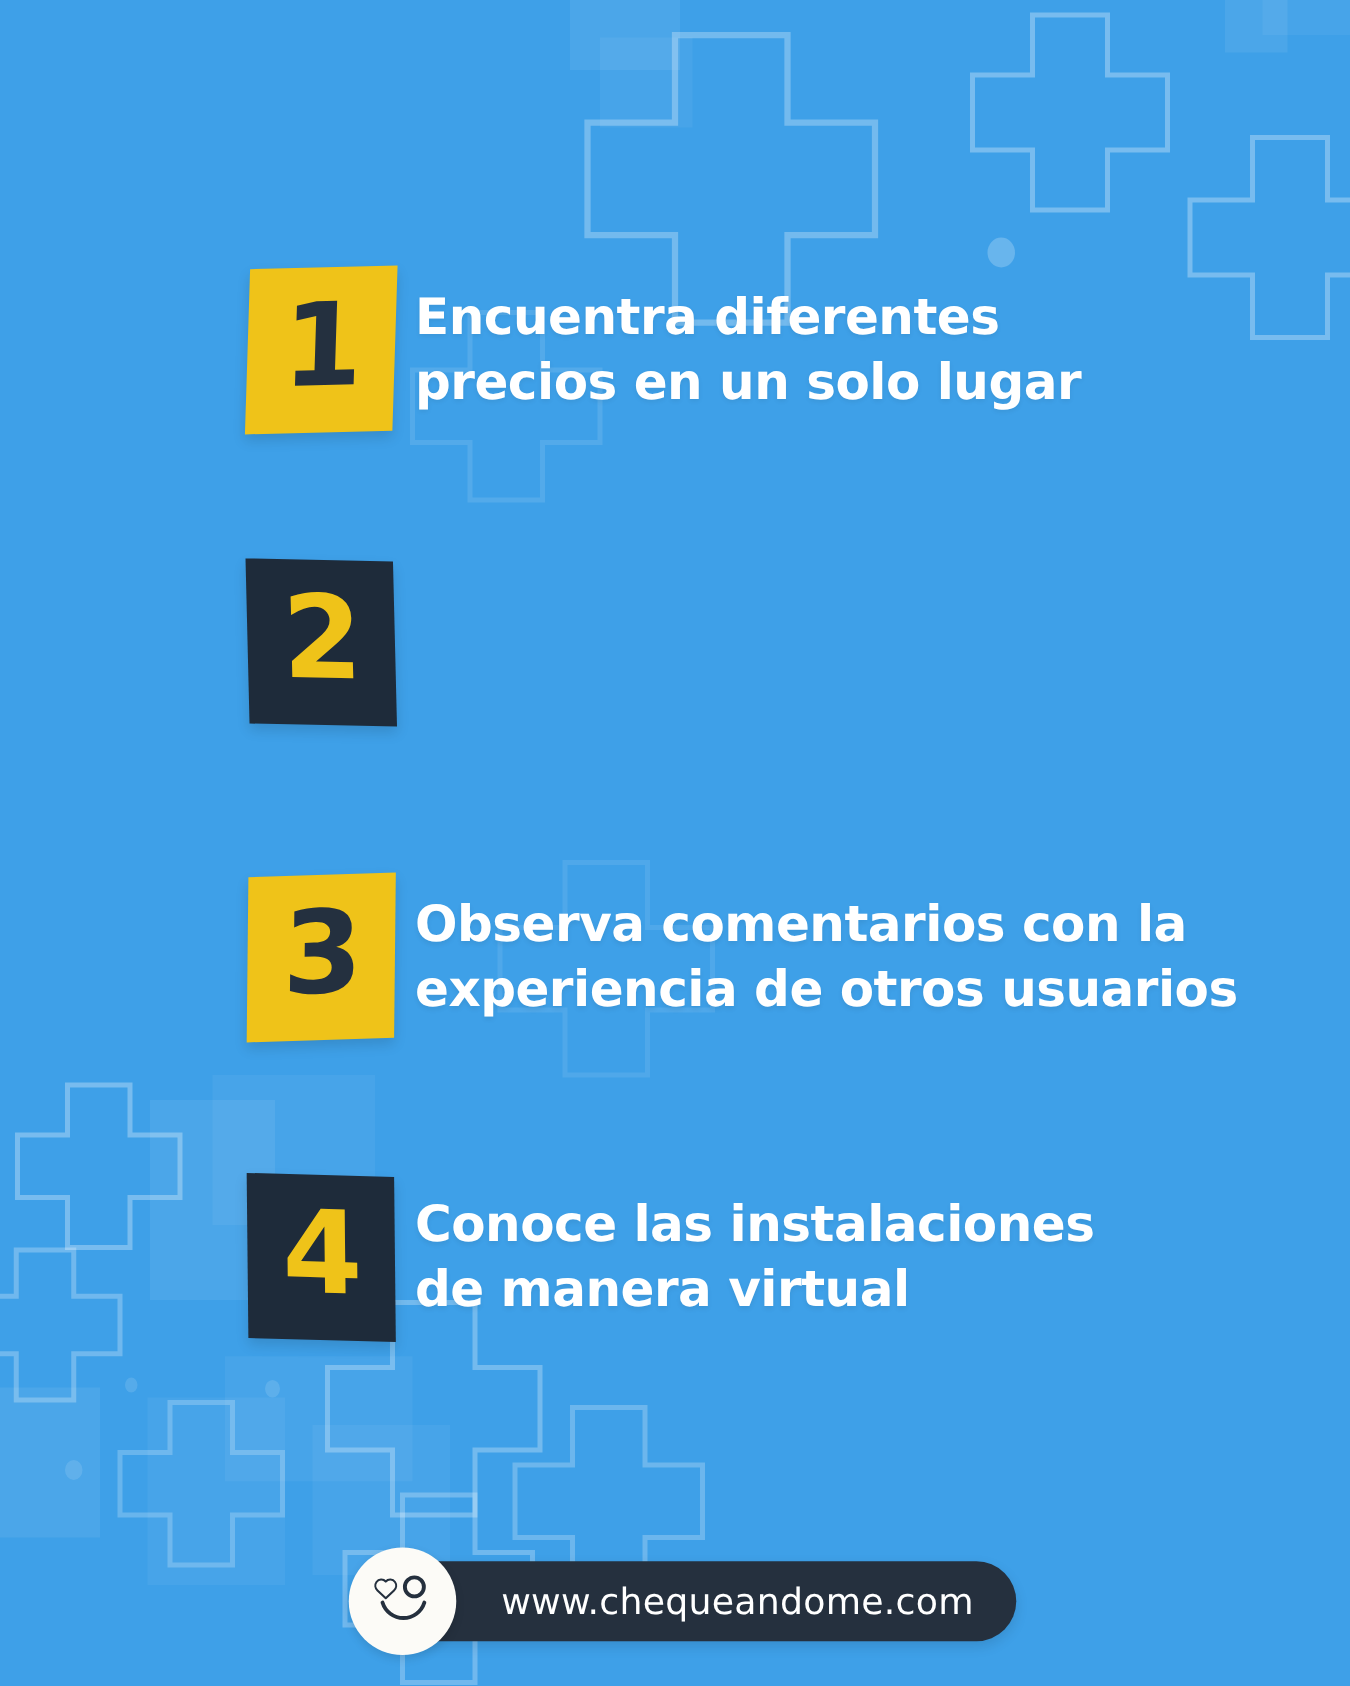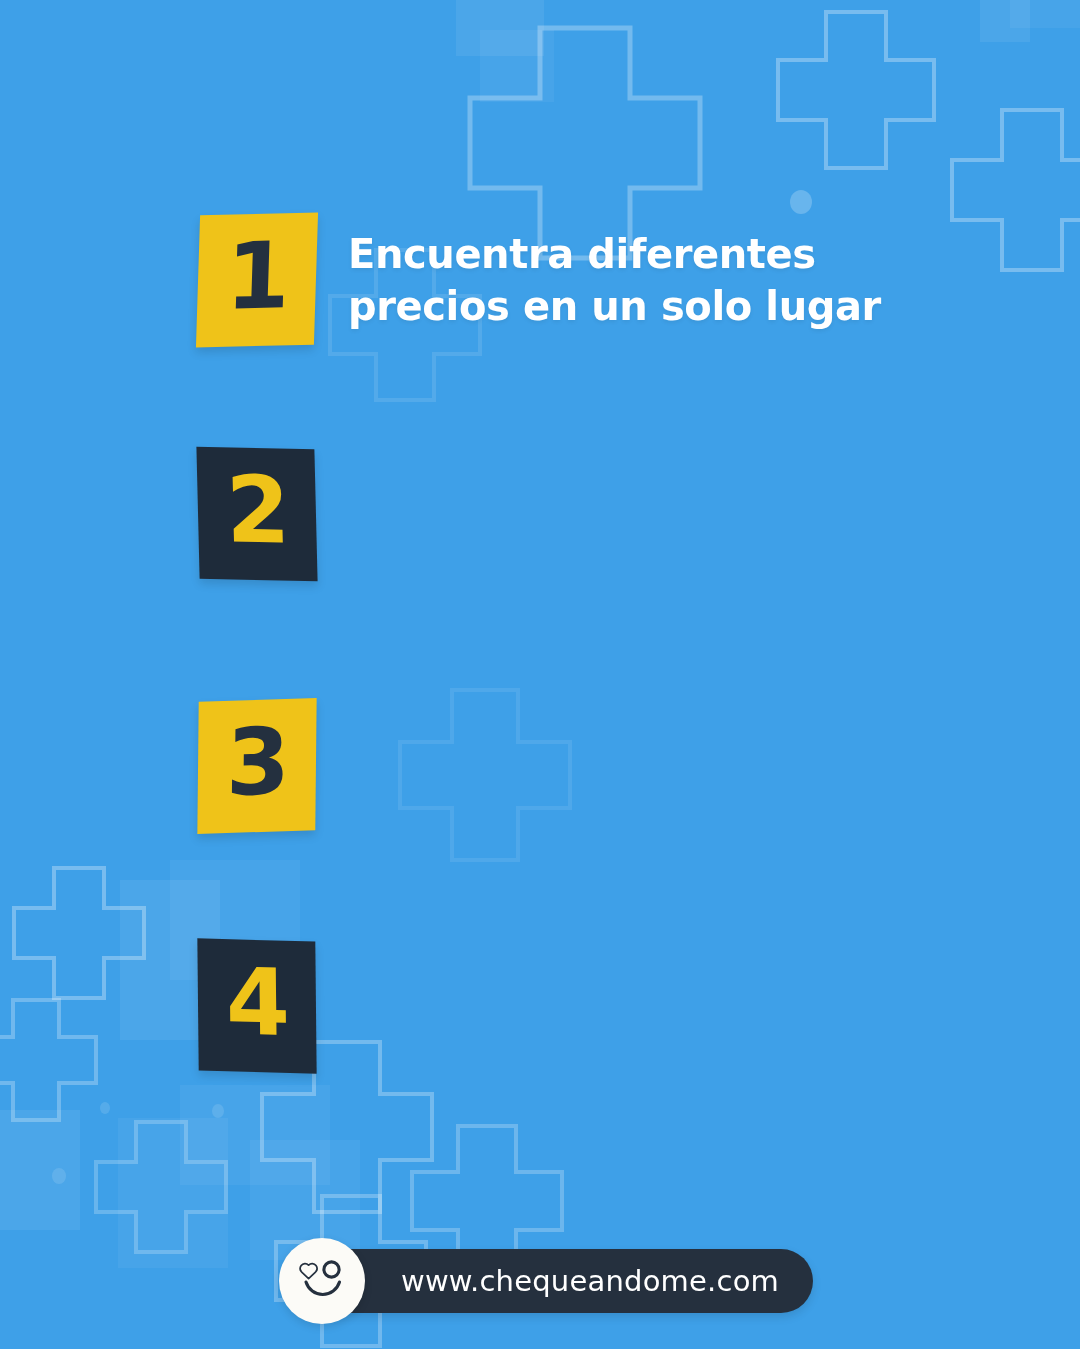--- a/index.html
+++ b/index.html
@@ -55,21 +55,21 @@
   .badge.navy{background:#1E2B3A;}
   .badge.navy .num{color:#EFC319;}
 
   
   .sk1{transform:rotate(-1.4deg) skewX(-3.2deg);}
   .sk2{transform:rotate(1.2deg) skewX(2.6deg);}
   .sk3{transform:rotate(-1.8deg) skewX(-2.4deg);}
   .sk4{transform:rotate(1.6deg) skewX(2.2deg);}
 
   .label{
-    margin-left:32px;
+    margin-left:16px;
     color:#FFFFFF;
     font-family:"DejaVu Sans", sans-serif;
     font-weight:bold;
     font-size:40px;
     line-height:1.30;
     letter-spacing:-0.4px;
     text-shadow:0 2px 4px rgba(0,0,0,0.07);
     white-space:pre-line;
   }
 
@@ -201,26 +201,30 @@
   <div class="item" style="left:198px;top:448px;">
     <div class="badge navy sk2">
       <span class="num">2</span>
     </div>
   </div>
 
   <div class="item" style="left:198px;top:700px;">
     <div class="badge yellow sk3">
       <span class="num">3</span>
     </div>
+    <div class="label">Observa comentarios con la
+experiencia de otros usuarios</div>
   </div>
 
   <div class="item" style="left:198px;top:940px;">
     <div class="badge navy sk4">
       <span class="num">4</span>
     </div>
+    <div class="label">Conoce las instalaciones
+de manera virtual</div>
   </div>
 
   <div class="footer">
     <div class="footer-inner">
       <div class="logo">
         <svg width="58" height="58" viewBox="0 0 58 58">
 
           <path d="M15.6 13.2c-2.1-2.3-5.6-2.1-7.4.4-1.5 2.1-1.1 5 .8 6.8l6.6 6.2 6.6-6.2c1.9-1.8 2.3-4.7.8-6.8-1.8-2.5-5.3-2.7-7.4-.4z" fill="none" stroke="#25303E" stroke-width="1.7" stroke-linejoin="round"></path>
 
           <circle cx="38.5" cy="17.5" r="7.6" fill="none" stroke="#25303E" stroke-width="3.1"></circle>

